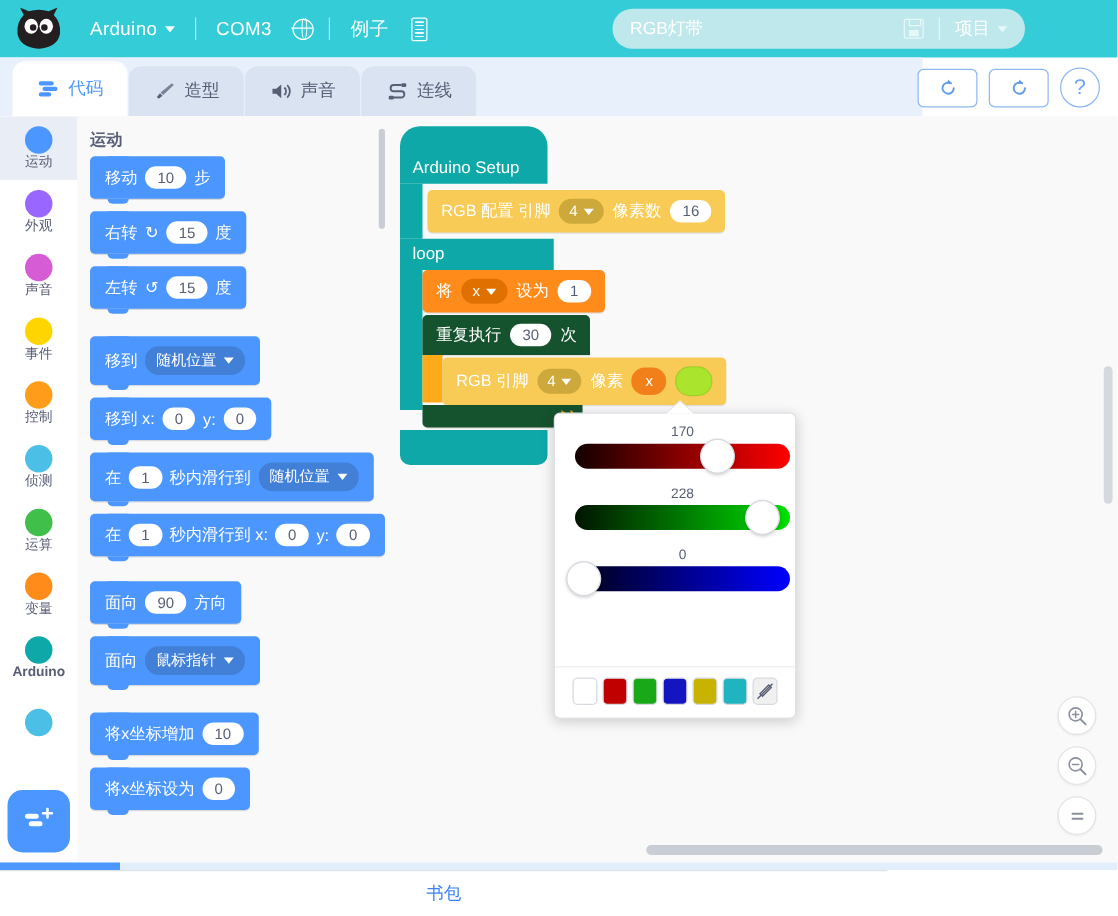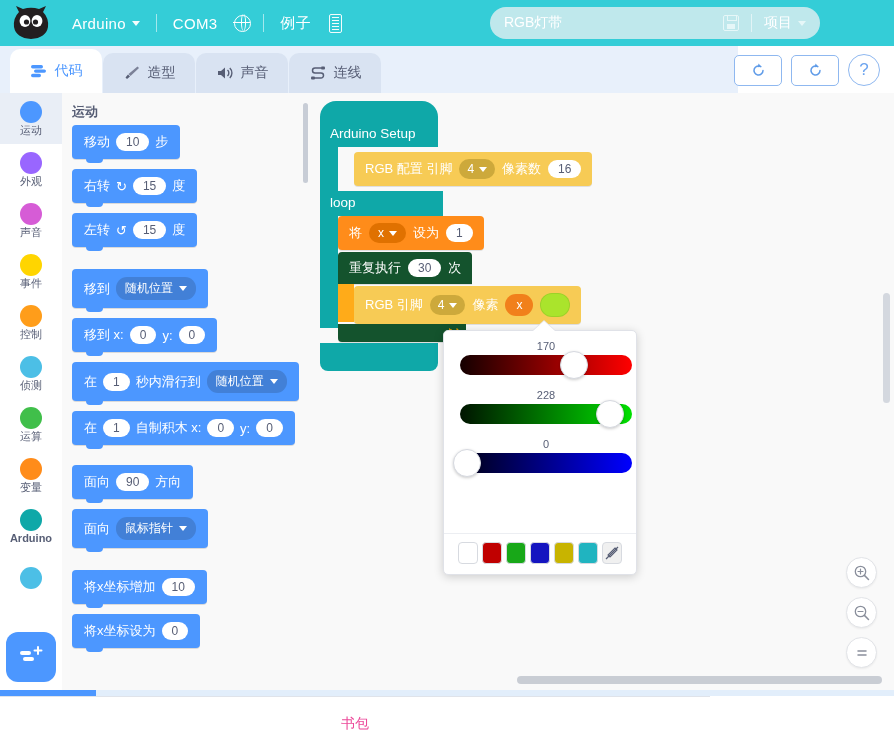--- a/index.html
+++ b/index.html
@@ -168,22 +168,22 @@
     position:absolute; left:0; bottom:0; width:100%; padding:8px 14px 10px 14px;
     border-top:1px solid #eceef2; display:flex; gap:4px;
   }
   .sw { width:22px; height:22px; border-radius:4px; border:1px solid #d7dae0; cursor:pointer; }
 
   
   .footer-scroll { position:absolute; left:0; top:690px; width:894px; height:6px; background:#e2eefb; }
   .footer-scroll-thumb { width:96px; height:6px; background:#4c97ff; }
   .backpack {
     position:absolute; left:0; top:696px; width:710px; height:37px; background:#fff;
-    border-top:1px solid #dfe3ea; display:flex; align-items:flex-end; justify-content:center;
-    font-size:14px; color:#ec4899; cursor:pointer;
+    border-top:1px solid #dfe3ea; display:flex; align-items:center; justify-content:center;
+    font-size:14px; color:#3b82f6; cursor:pointer;
   }
 </style>
 </head>
 <body>
 
 <div id="app">
 
   <div class="menubar">
     <div class="logo-wrap">
       <svg class="cat-logo" viewBox="0 0 38 34">
@@ -376,21 +376,21 @@
         <span>秒内滑行到</span>
         <span class="drop">
           <span>随机位置</span>
           <span class="drop-caret"></span>
         </span>
       </div><br>
 
       <div class="blk">
         <span>在</span>
         <span class="oval">1</span>
-        <span>自制积木 x:</span>
+        <span>秒内滑行到 x:</span>
         <span class="oval">0</span>
         <span>y:</span>
         <span class="oval">0</span>
       </div><br>
 
       <div style="height:10px"></div>
 
       <div class="blk">
         <span>面向</span>
         <span class="oval">90</span>
@@ -419,21 +419,21 @@
     </div>
 
     <div class="workspace">
 
       <div class="setup-wrap">
         <div class="teal-top">
           <span>Arduino Setup</span>
         </div>
         <div style="display:flex">
           <div class="teal-arm" style="height:44px"></div>
-          <div style="padding:5px 0 0 16px">
+          <div style="padding:5px 0 0 4px">
             <div class="ablk yellow">
               <span>RGB 配置 引脚</span>
               <span class="drop-y">
                 <span>4</span>
                 <span class="drop-caret"></span>
               </span>
               <span>像素数</span>
               <span class="oval">16</span>
             </div>
           </div>

